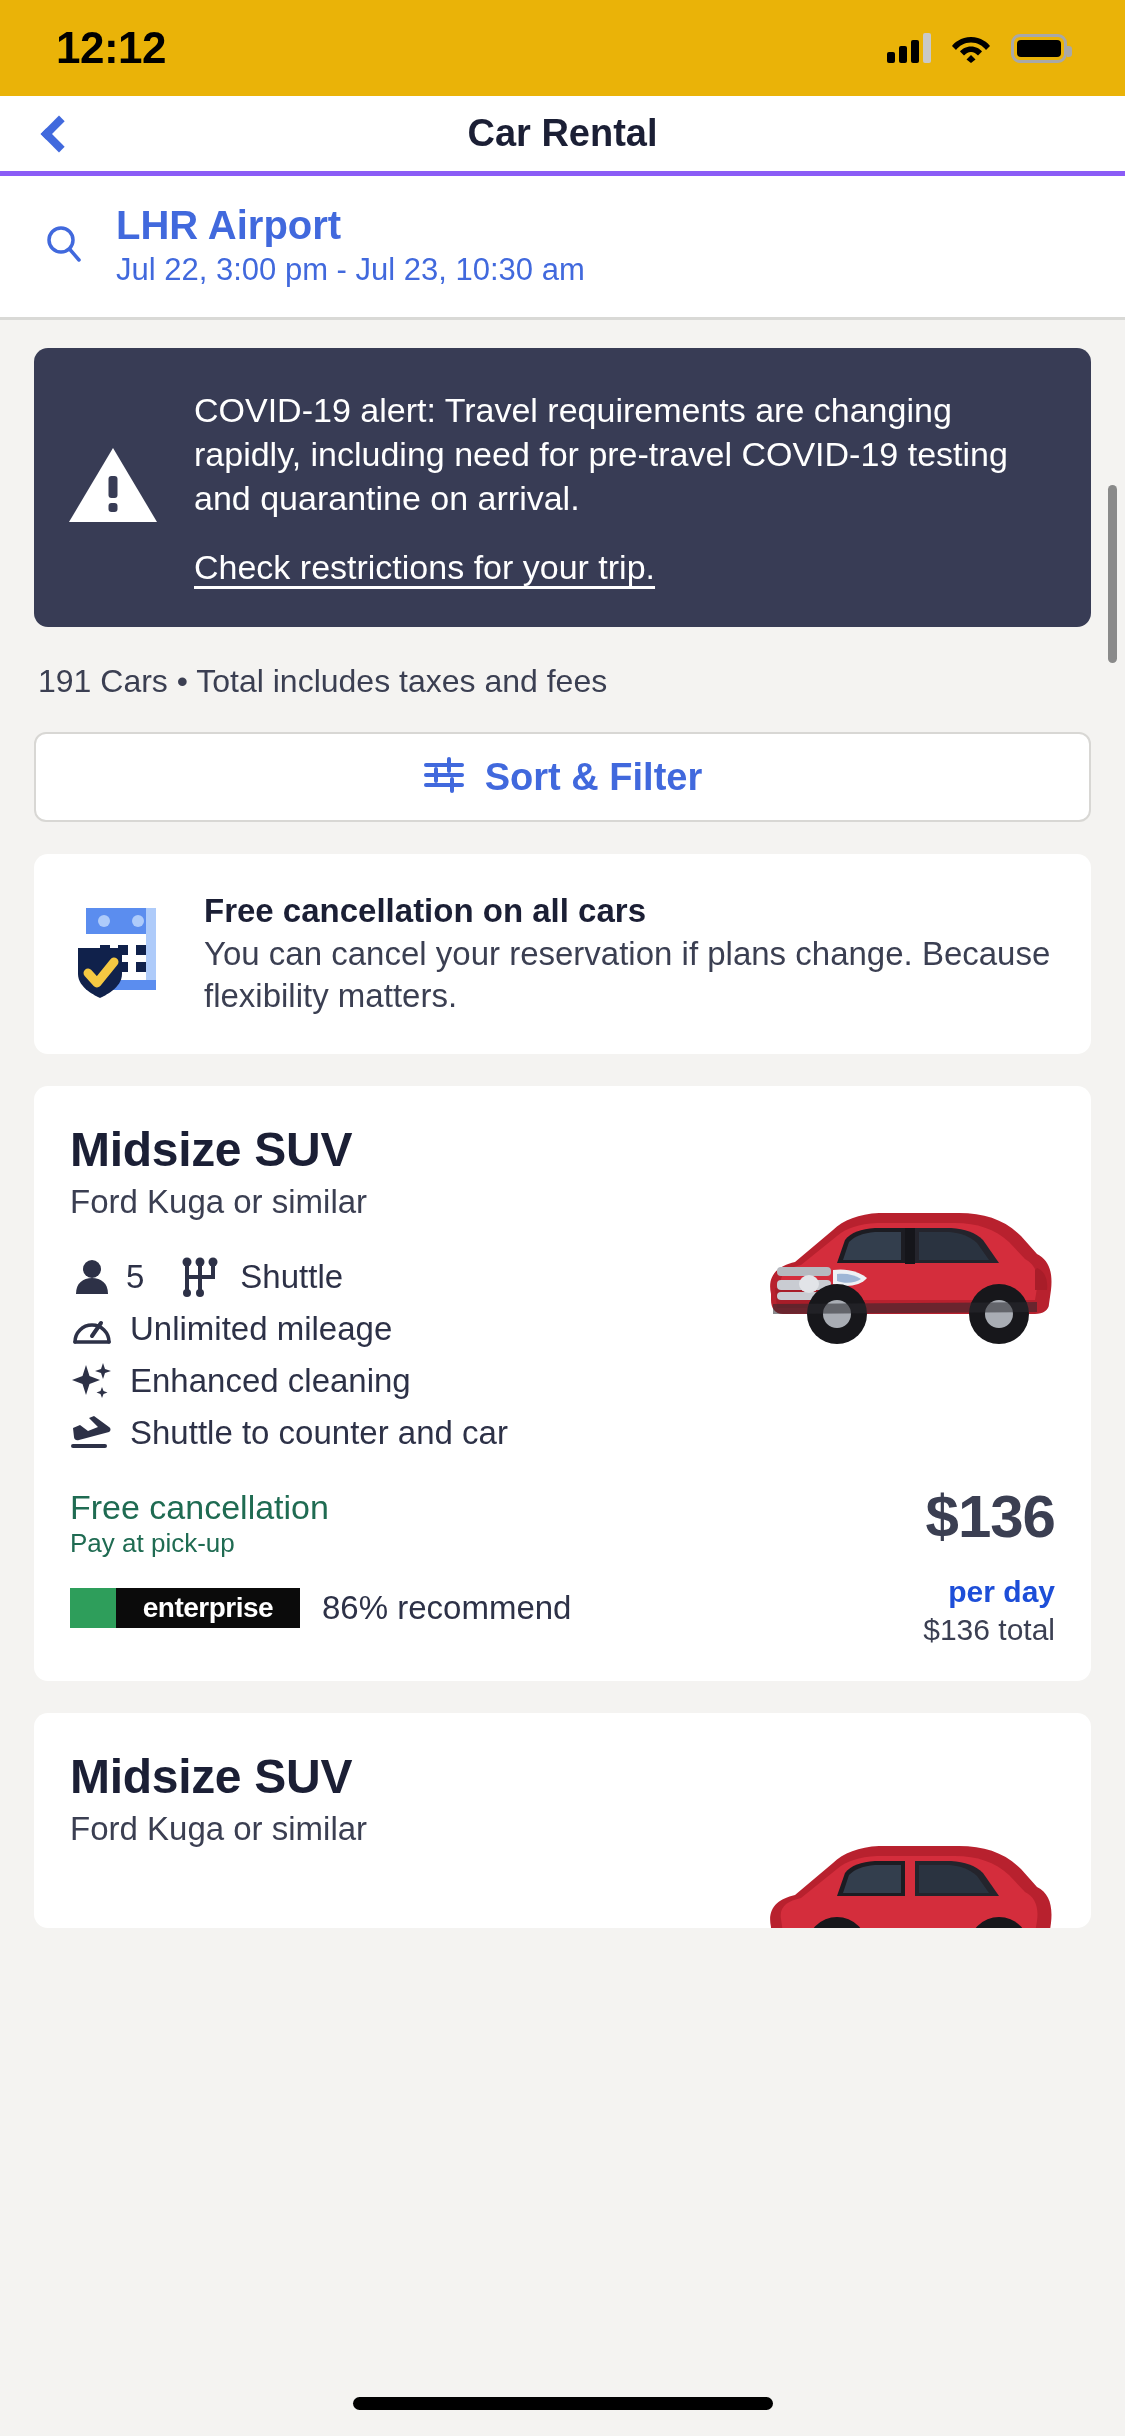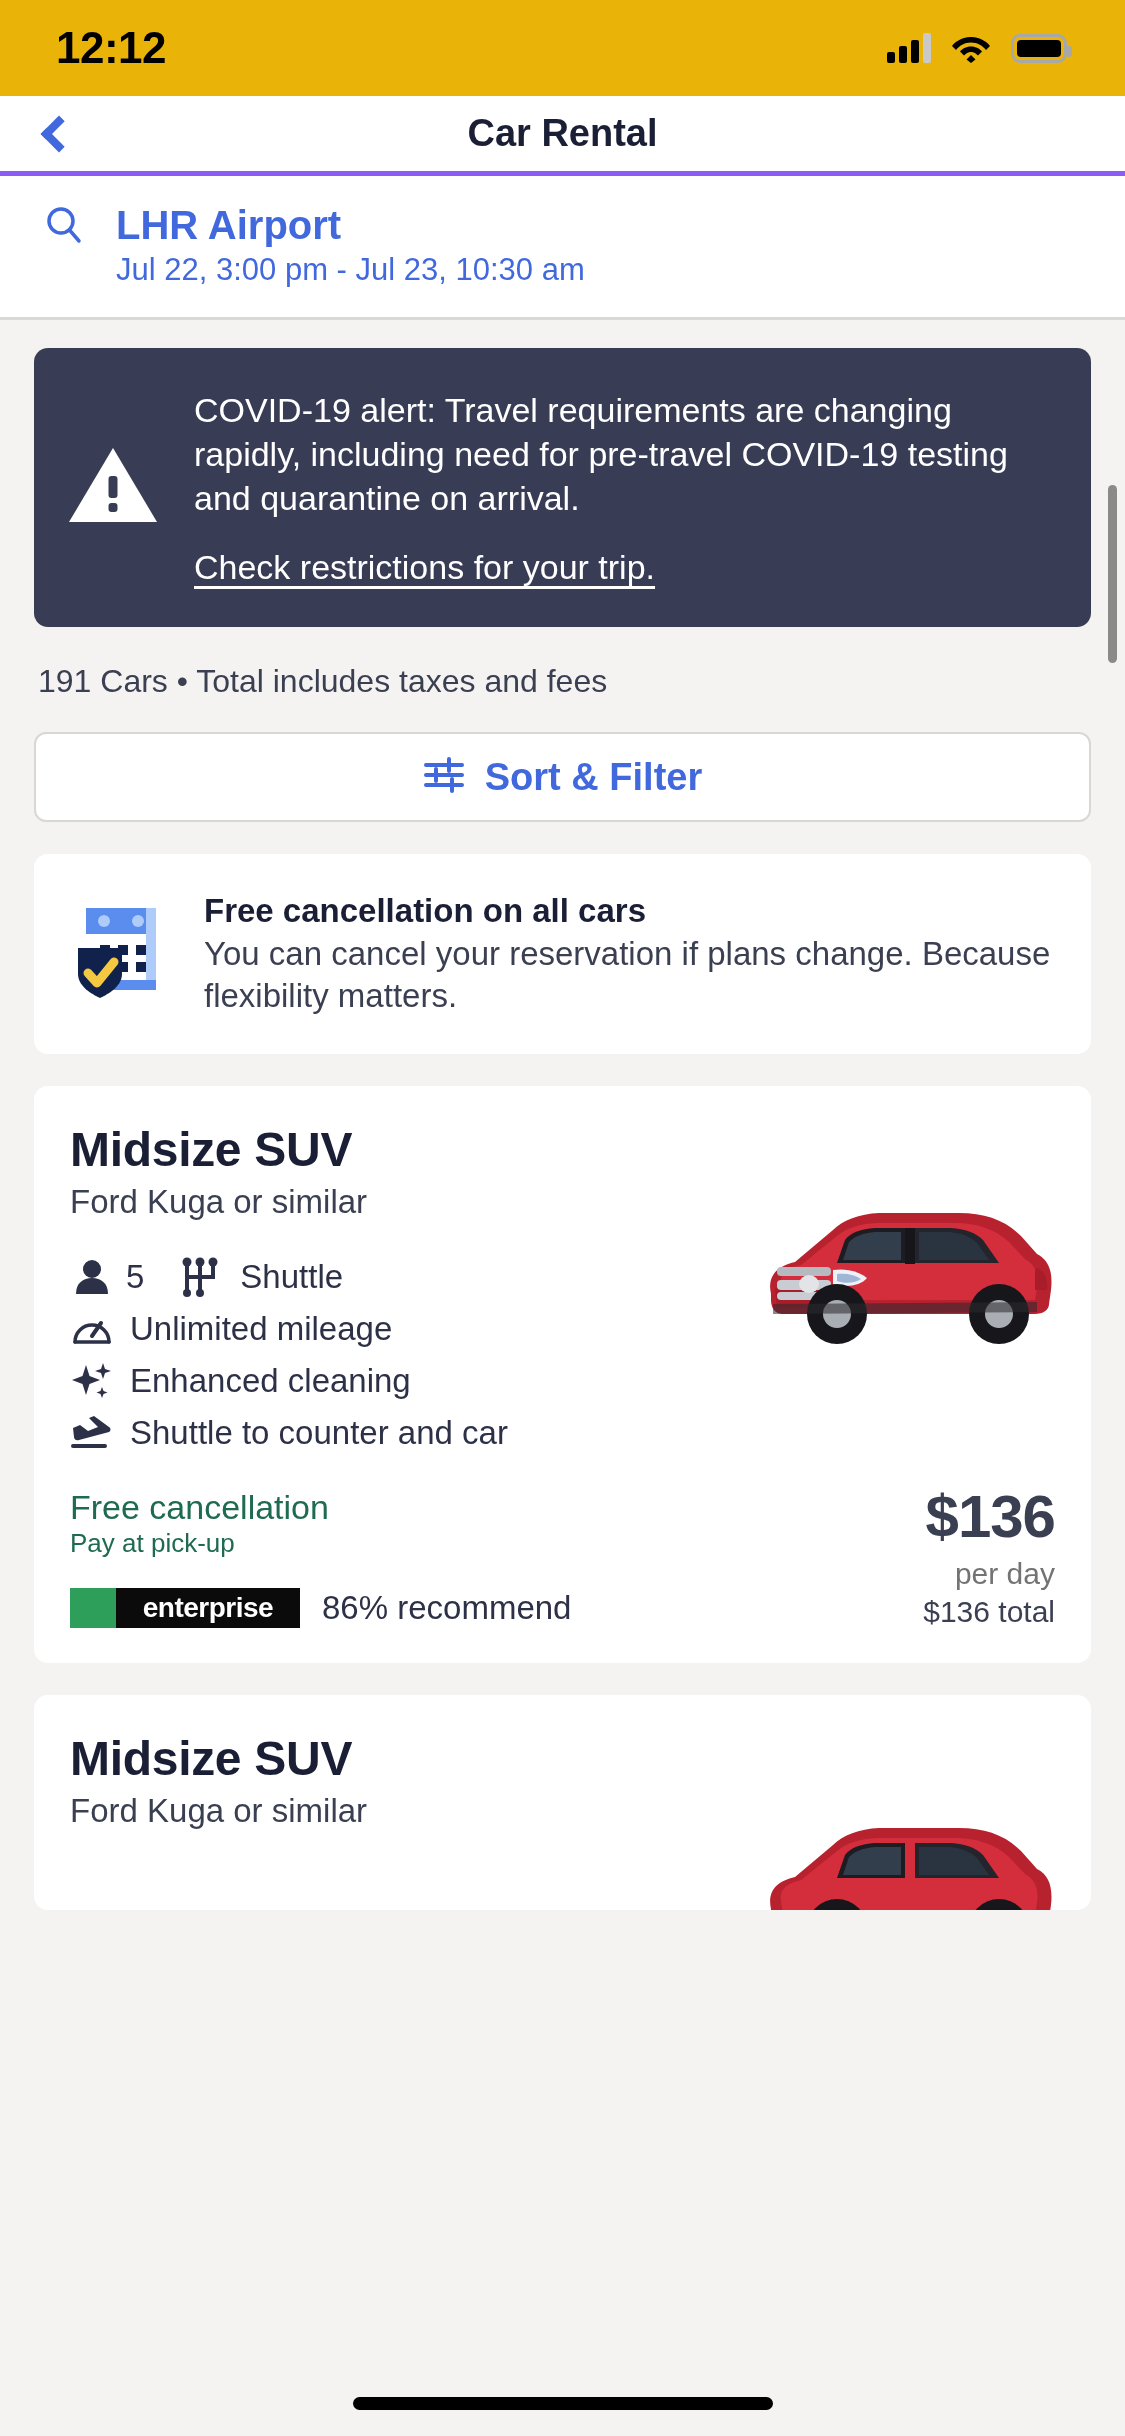--- a/index.html
+++ b/index.html
@@ -68,21 +68,21 @@
   }
   .nav-title {
     position:absolute; left:0; right:0; text-align:center;
     font-size:38px; font-weight:700; color:#1b1f35;
     pointer-events:none;
   }
 
   
   .searchbar {
     background:#fff;
-    display:flex; 
+    display:flex; align-items:center;
     padding:28px 40px 30px 40px;
     border-bottom:3px solid #d9d9d6;
     gap:28px;
   }
   .search-icon { width:48px; flex:0 0 48px; display:flex; justify-content:center; }
   .search-texts { display:flex; flex-direction:column; gap:8px; }
   .search-loc { font-size:40px; font-weight:700; color:#4169dd; line-height:1.05; }
   .search-dates { font-size:31px; color:#4169dd; line-height:1.05; }
 
   
@@ -184,21 +184,21 @@
   .ent-green { width:46px; background:#2e9e5b; }
   .ent-black {
     flex:1; background:#0b0b0b; color:#fff;
     font-size:28px; font-weight:700;
     display:flex; align-items:center; justify-content:center;
     letter-spacing:-0.5px;
   }
   .recommend { font-size:33px; color:#2d3147; }
   .right-col { text-align:right; padding-top:2px; }
   .price { font-size:60px; font-weight:700; color:#3b3f52; letter-spacing:-1px; line-height:1; }
-  .perday { font-size:30px; color:#737373; margin-top:10px; }
+  .perday { font-size:30px; color:#1d4ed8; margin-top:28px;font-weight:bold; }
   .total { font-size:30px; color:#3b3f52; margin-top:4px;margin-left:7px; }
 
   
   .car-card-2 {
     margin:32px 34px 0 34px;
     background:#fff;
     border-radius:14px;
     padding:36px 36px 0 36px;
     position:relative;
     height:215px;

